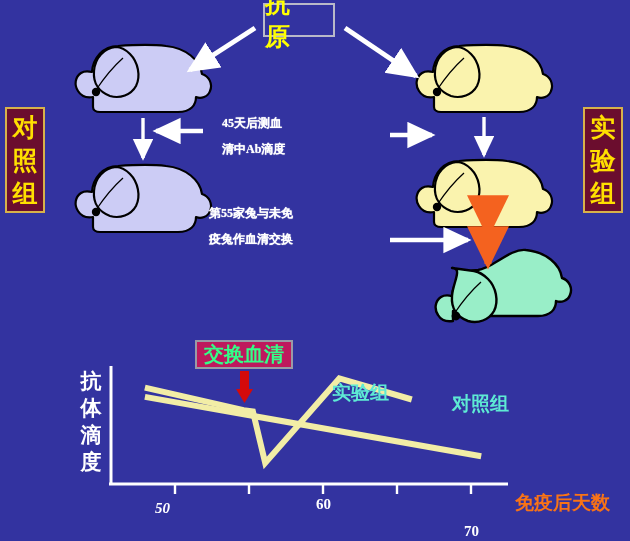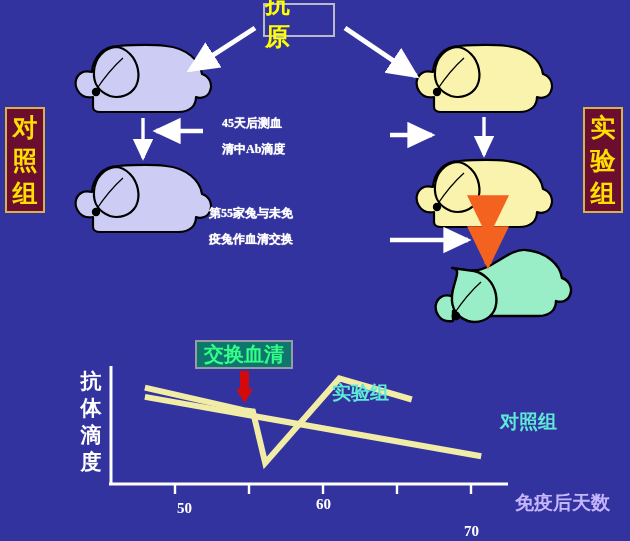--- a/index.html
+++ b/index.html
@@ -61,41 +61,41 @@
   #text-serum-swap { left: 209px; top: 200px; }
 
   
   #overlay { position: absolute; left:0; top:0; width:630px; height:541px; }
 
   
   #swap-box {
     position: absolute;
     left: 195px; top: 340px;
     width: 98px; height: 29px;
-    background: #0f766e;
+    background: #be185d;
     border: 2px solid #9a9aa6;
     color: #33ff88;
     font-size: 20px;
     font-weight: bold;
     display:flex; align-items:center; justify-content:center;
     box-sizing: border-box;
   }
 
   
   .axis-tick {
     position: absolute;
     color: #ffffff;
     font-size: 15px;
     font-weight: bold;
     font-family: "Liberation Serif", "DejaVu Serif", serif;
   }
   #xaxis-title {
     position: absolute;
     left: 515px; top: 490px;
-    color: #c4b5fd;
+    color: #f97316;
     font-size: 19px;
     font-weight: bold;
   }
   #yaxis-title {
     position: absolute;
     left: 78px; top: 368px;
     width: 26px;
     color: #ffffff;
     font-size: 21px;
     font-weight: bold;
@@ -103,21 +103,21 @@
     text-align: center;
   }
   #yaxis-title span { display:block; }
   .series-label {
     position: absolute;
     color: #5eead4;
     font-size: 19px;
     font-weight: bold;
   }
   #series-label-exp  { left: 332px; top: 380px; }
-  #series-label-ctrl { left: 452px; top: 409px; margin-left: 48px; }
+  #series-label-ctrl { left: 452px; top: 391px; }
 </style>
 </head>
 <body>
 
 <div id="stage">
 
   <svg id="overlay" viewBox="0 0 630 541">
     <defs>
       <marker id="wArrow" markerWidth="7" markerHeight="7" refX="5.6" refY="3" orient="auto">
         <path d="M0,0 L6.4,3 L0,6 Z" fill="#ffffff"></path>
@@ -264,21 +264,21 @@
 
   <div id="swap-box">交换血清</div>
 
   <div id="yaxis-title">
     <span>抗</span>
     <span>体</span>
     <span>滴</span>
     <span>度</span>
   </div>
 
-  <div class="axis-tick" style="left:177px; top:500px;">50</div>
+  <div class="axis-tick" style="left:155px; top:500px;font-style:italic;">50</div>
   <div class="axis-tick" style="left:316px; top:496px;">60</div>
   <div class="axis-tick" style="left:464px; top:523px;">70</div>
 
   <div id="xaxis-title">免疫后天数</div>
 
   <div class="series-label" id="series-label-exp">实验组</div>
 
   <div class="series-label" id="series-label-ctrl">对照组</div>
 
 </div>

